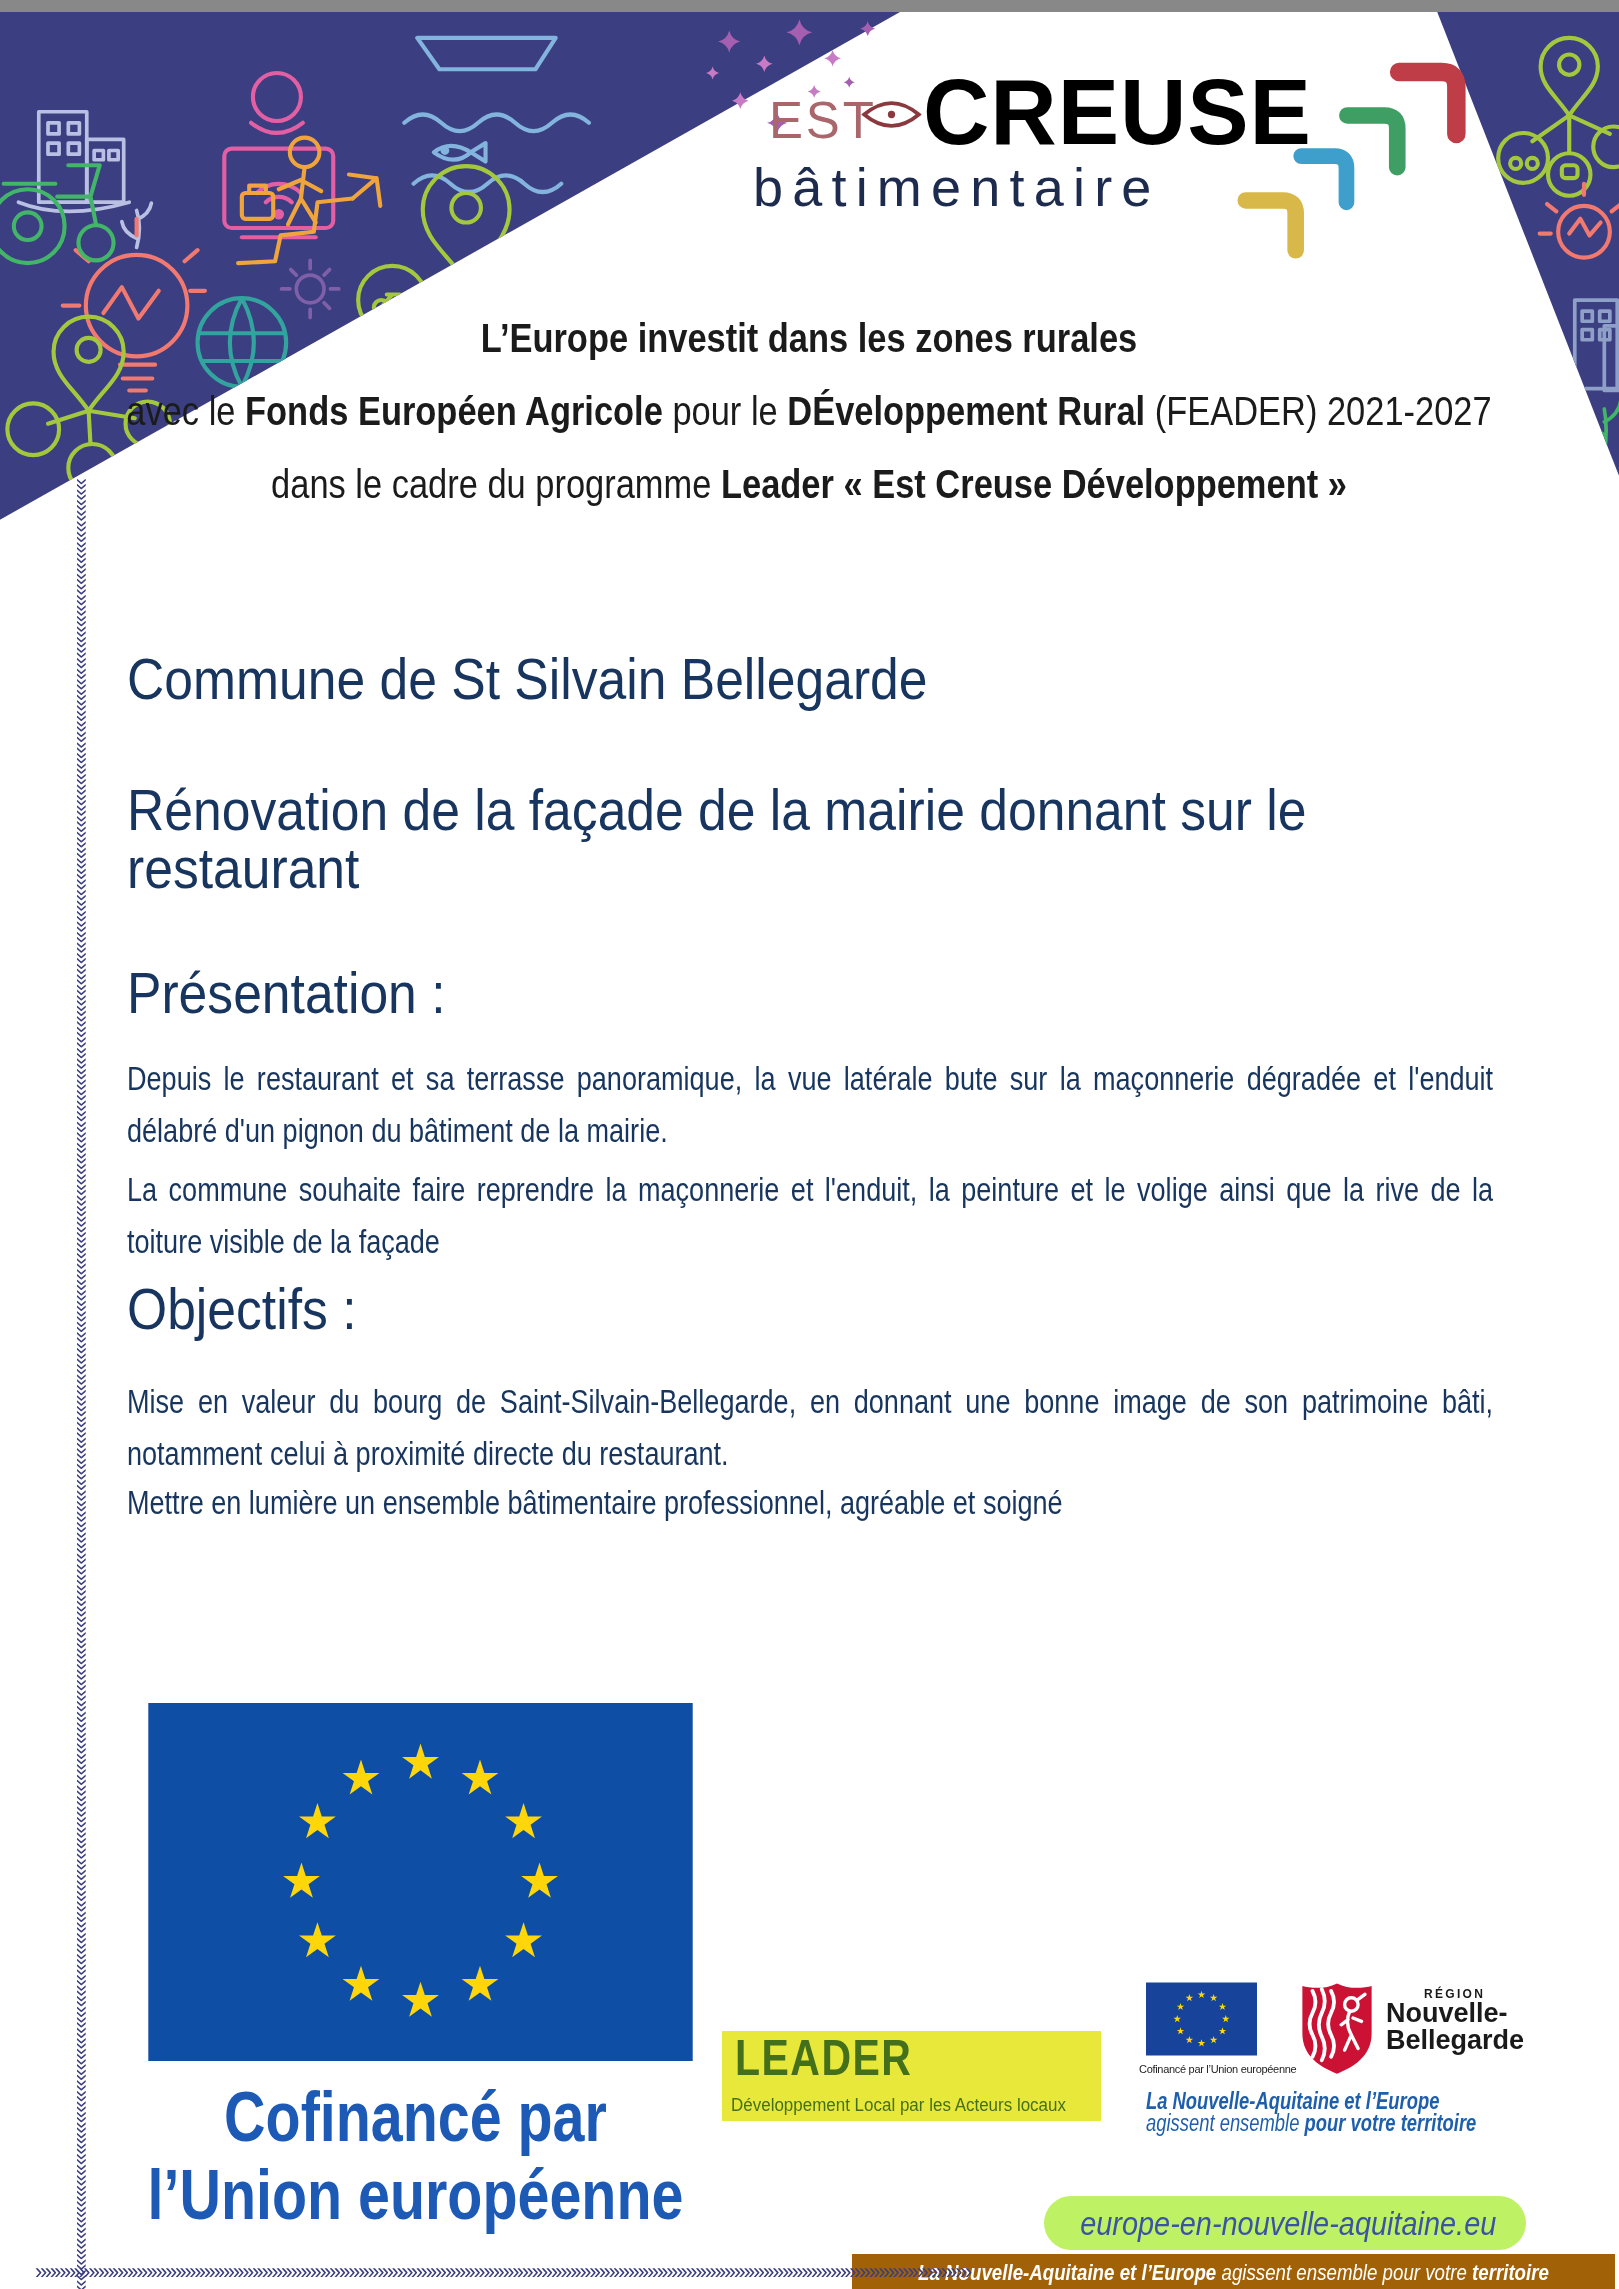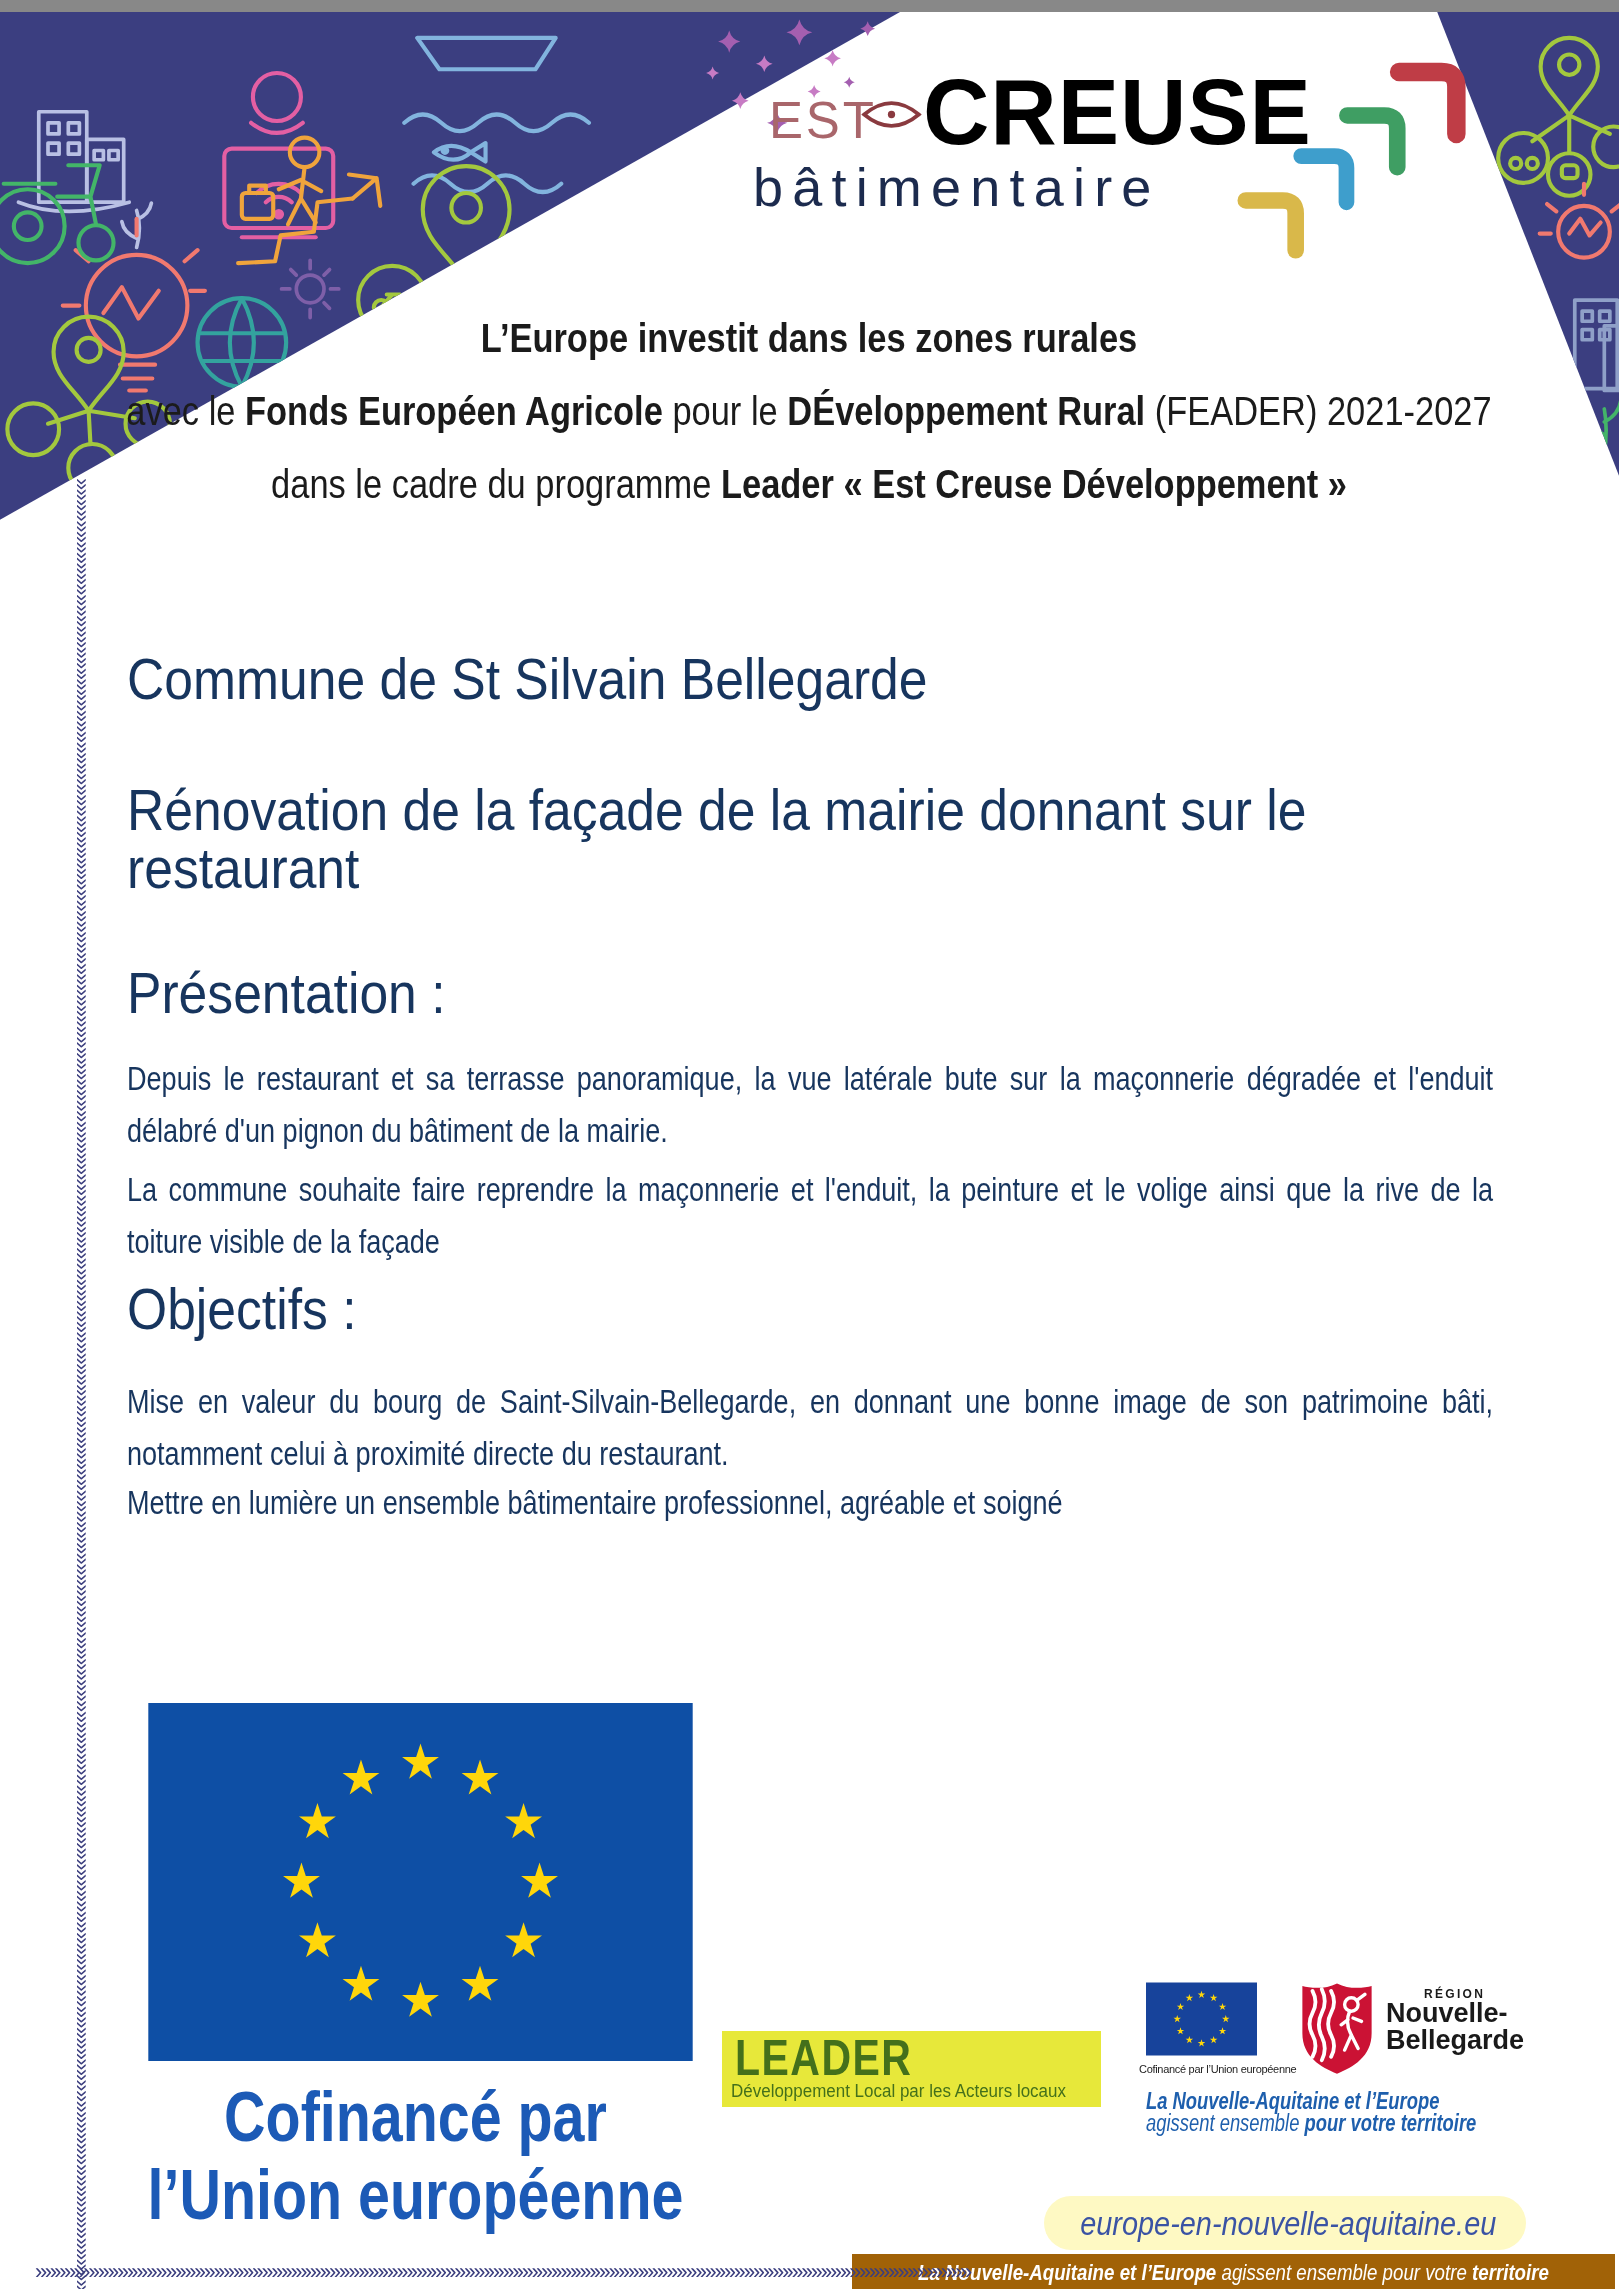--- a/index.html
+++ b/index.html
@@ -18,38 +18,38 @@
   .para:after{content:"";display:inline-block;width:0;}
   
   .logo-est{color:#a9666b;font-size:51px;letter-spacing:2.8px;}
   .logo-creuse{color:#000000;font-size:92px;font-weight:700;letter-spacing:0.9px;}
   .logo-dev{color:#1c2b4e;font-size:54px;letter-spacing:9.2px;}
   
   .cofinance{left:83px;top:2066px;width:665px;text-align:center;color:#1c5ab6;
              font-weight:700;font-size:70px;line-height:78px;transform:scaleX(.82);
              transform-origin:50% 0;}
   
-  .leader-box{left:722px;top:2019px;width:379px;height:76px;background:#e7e83a;}
+  .leader-box{left:722px;top:2019px;width:379px;height:90px;background:#e7e83a;}
   .leader-title{position:absolute;left:13px;top:0px;color:#44701b;font-weight:700;
                 font-size:50px;line-height:54px;letter-spacing:1.8px;transform:scaleX(.82);
                 transform-origin:0 0;}
   .leader-sub{position:absolute;left:9.2px;bottom:4.6px;color:#44701b;font-size:17.5px;
               white-space:nowrap;transform:scaleX(.97);transform-origin:0 0;}
   
   .eu-caption{left:1139px;top:2051px;width:126px;text-align:center;color:#222;
               font-size:11px;letter-spacing:-0.3px;white-space:nowrap;}
   .region-label{left:1424px;top:1975px;color:#1a1a1a;font-weight:700;font-size:12px;
                 letter-spacing:2.3px;}
   .region-name{left:1386px;top:1988px;color:#1a1a1a;font-weight:700;font-size:27px;
                line-height:27px;}
   .na-slogan{left:1146px;top:2078px;color:#1e5fad;font-size:23px;line-height:22px;
              font-style:italic;white-space:nowrap;transform:scaleX(.8);transform-origin:0 0;}
   .na-slogan .l1{font-weight:700;}
   
-  .pill{left:1044px;top:2184px;width:482px;height:54px;background:#fef9c3;border-radius:27px;
+  .pill{left:1044px;top:2184px;width:482px;height:54px;background:#bef264;border-radius:27px;
         text-align:center;}
   .pill-text{display:block;color:#3a53a4;font-size:34px;font-style:italic;line-height:54px;
              white-space:nowrap;transform:scaleX(.85);transform-origin:50% 0;}
   .bar{left:852px;top:2242px;width:763px;height:37px;background:#a16207;text-align:center;}
   .bar-text{display:block;color:#fff;font-size:22px;font-style:italic;line-height:37px;
             white-space:nowrap;transform:scaleX(.85);transform-origin:50% 0;}
   .chev{color:#3b3e7e;font-size:22px;white-space:nowrap;line-height:22px;}
   .chev-v{left:93px;top:466px;letter-spacing:-1.7px;transform:rotate(90deg);
           transform-origin:0 0;}
   .chev-h{left:35px;top:2249px;letter-spacing:-2.6px;}

